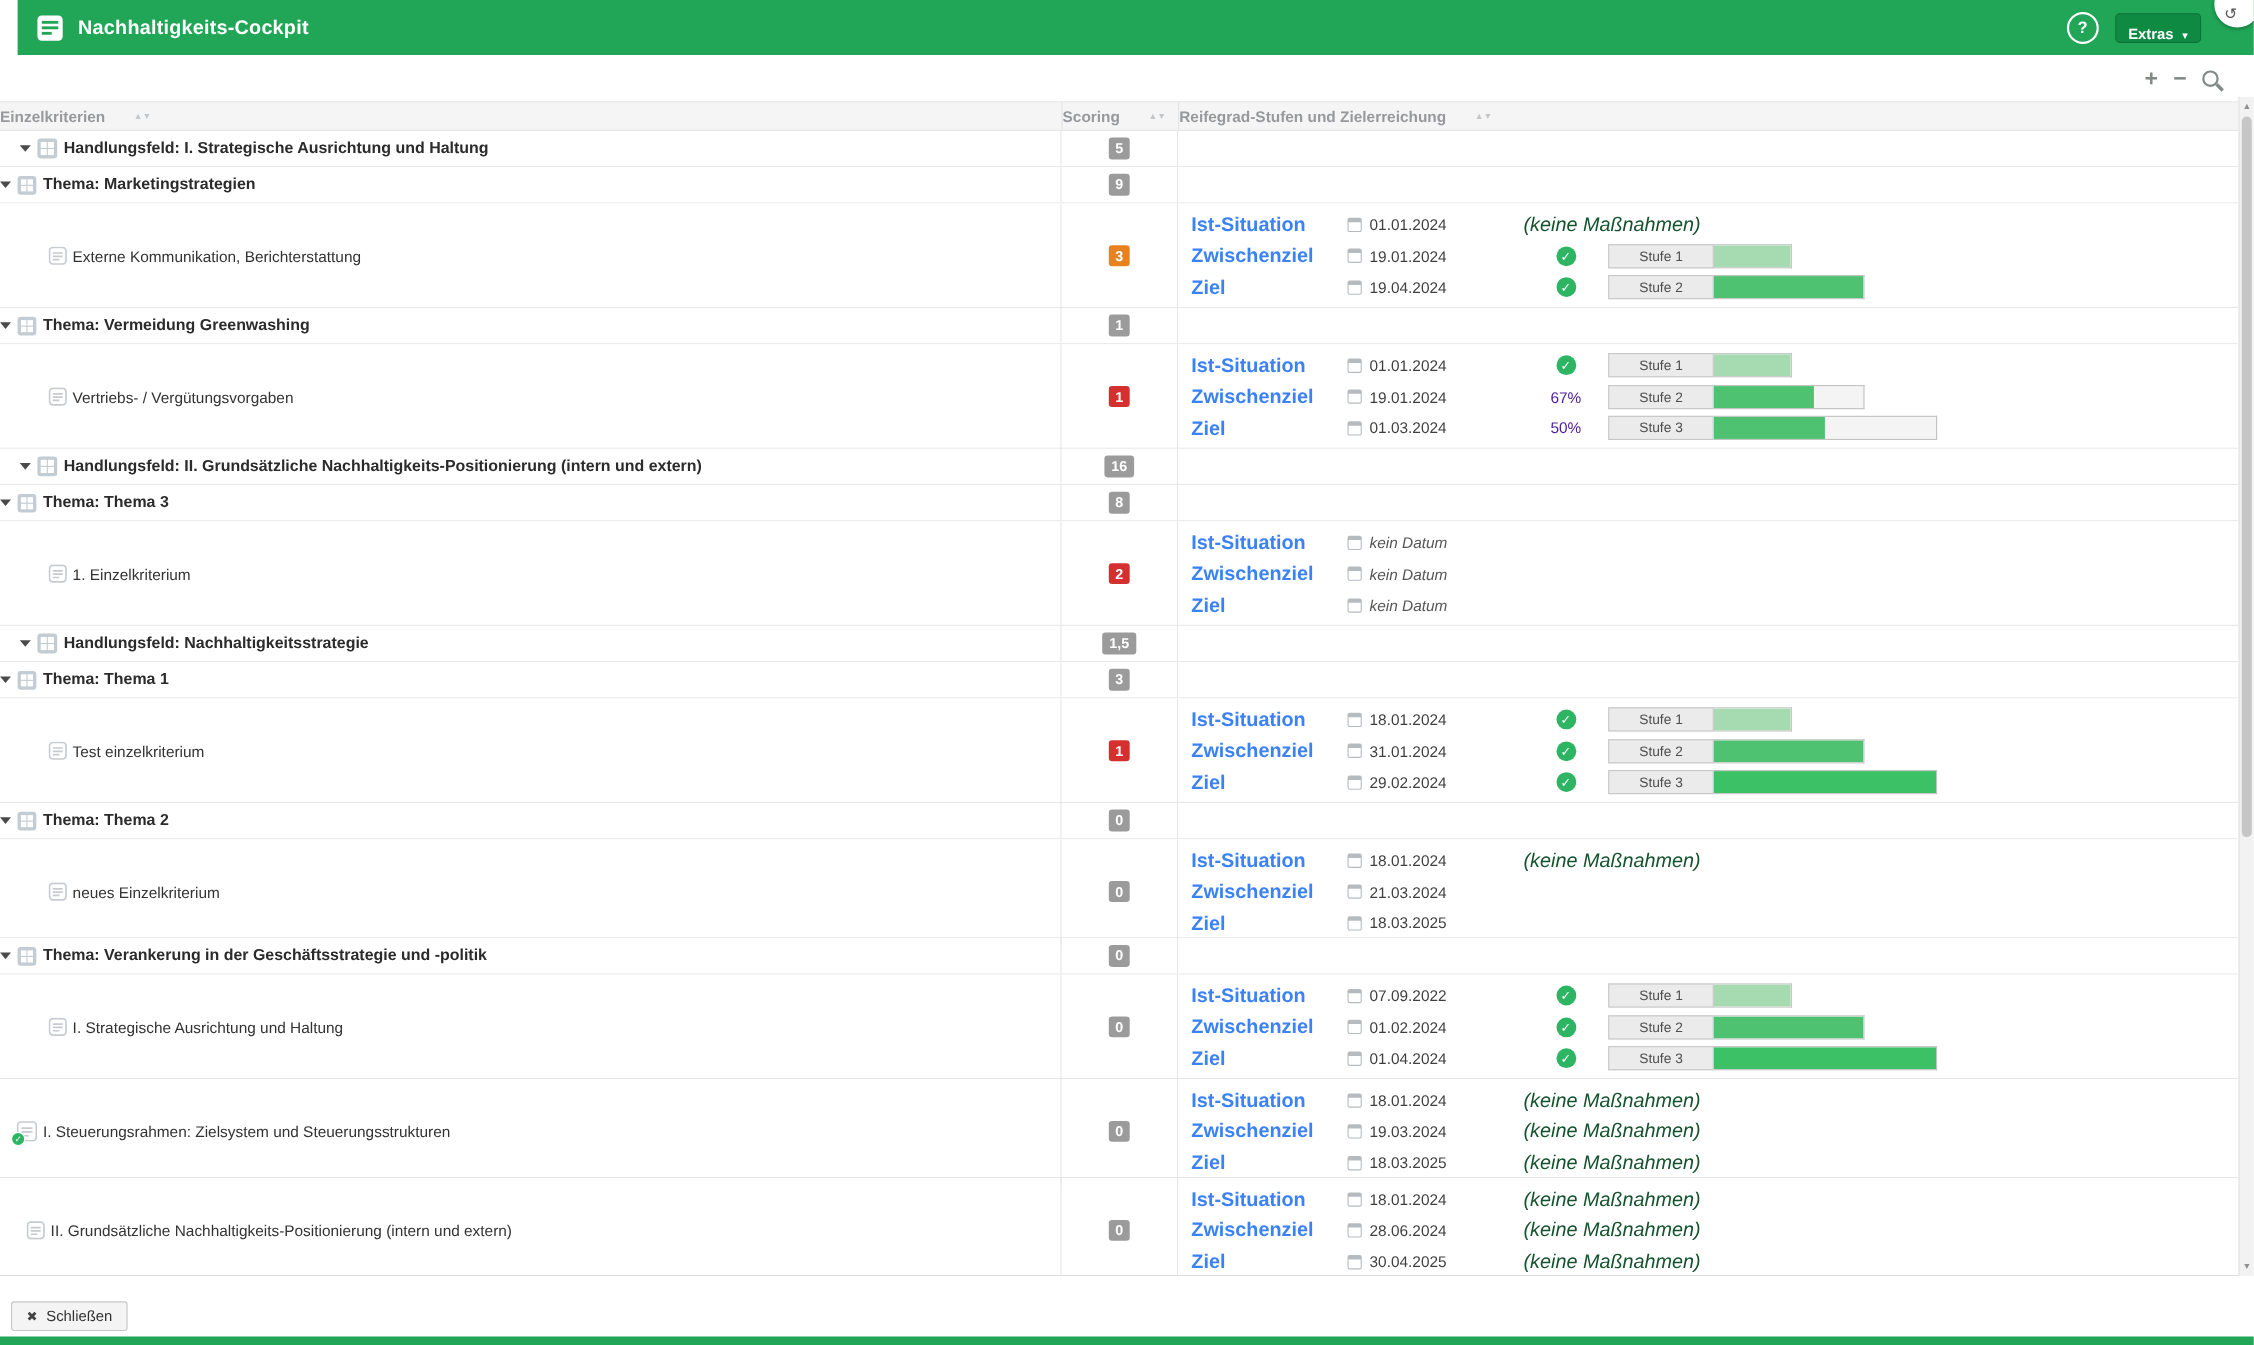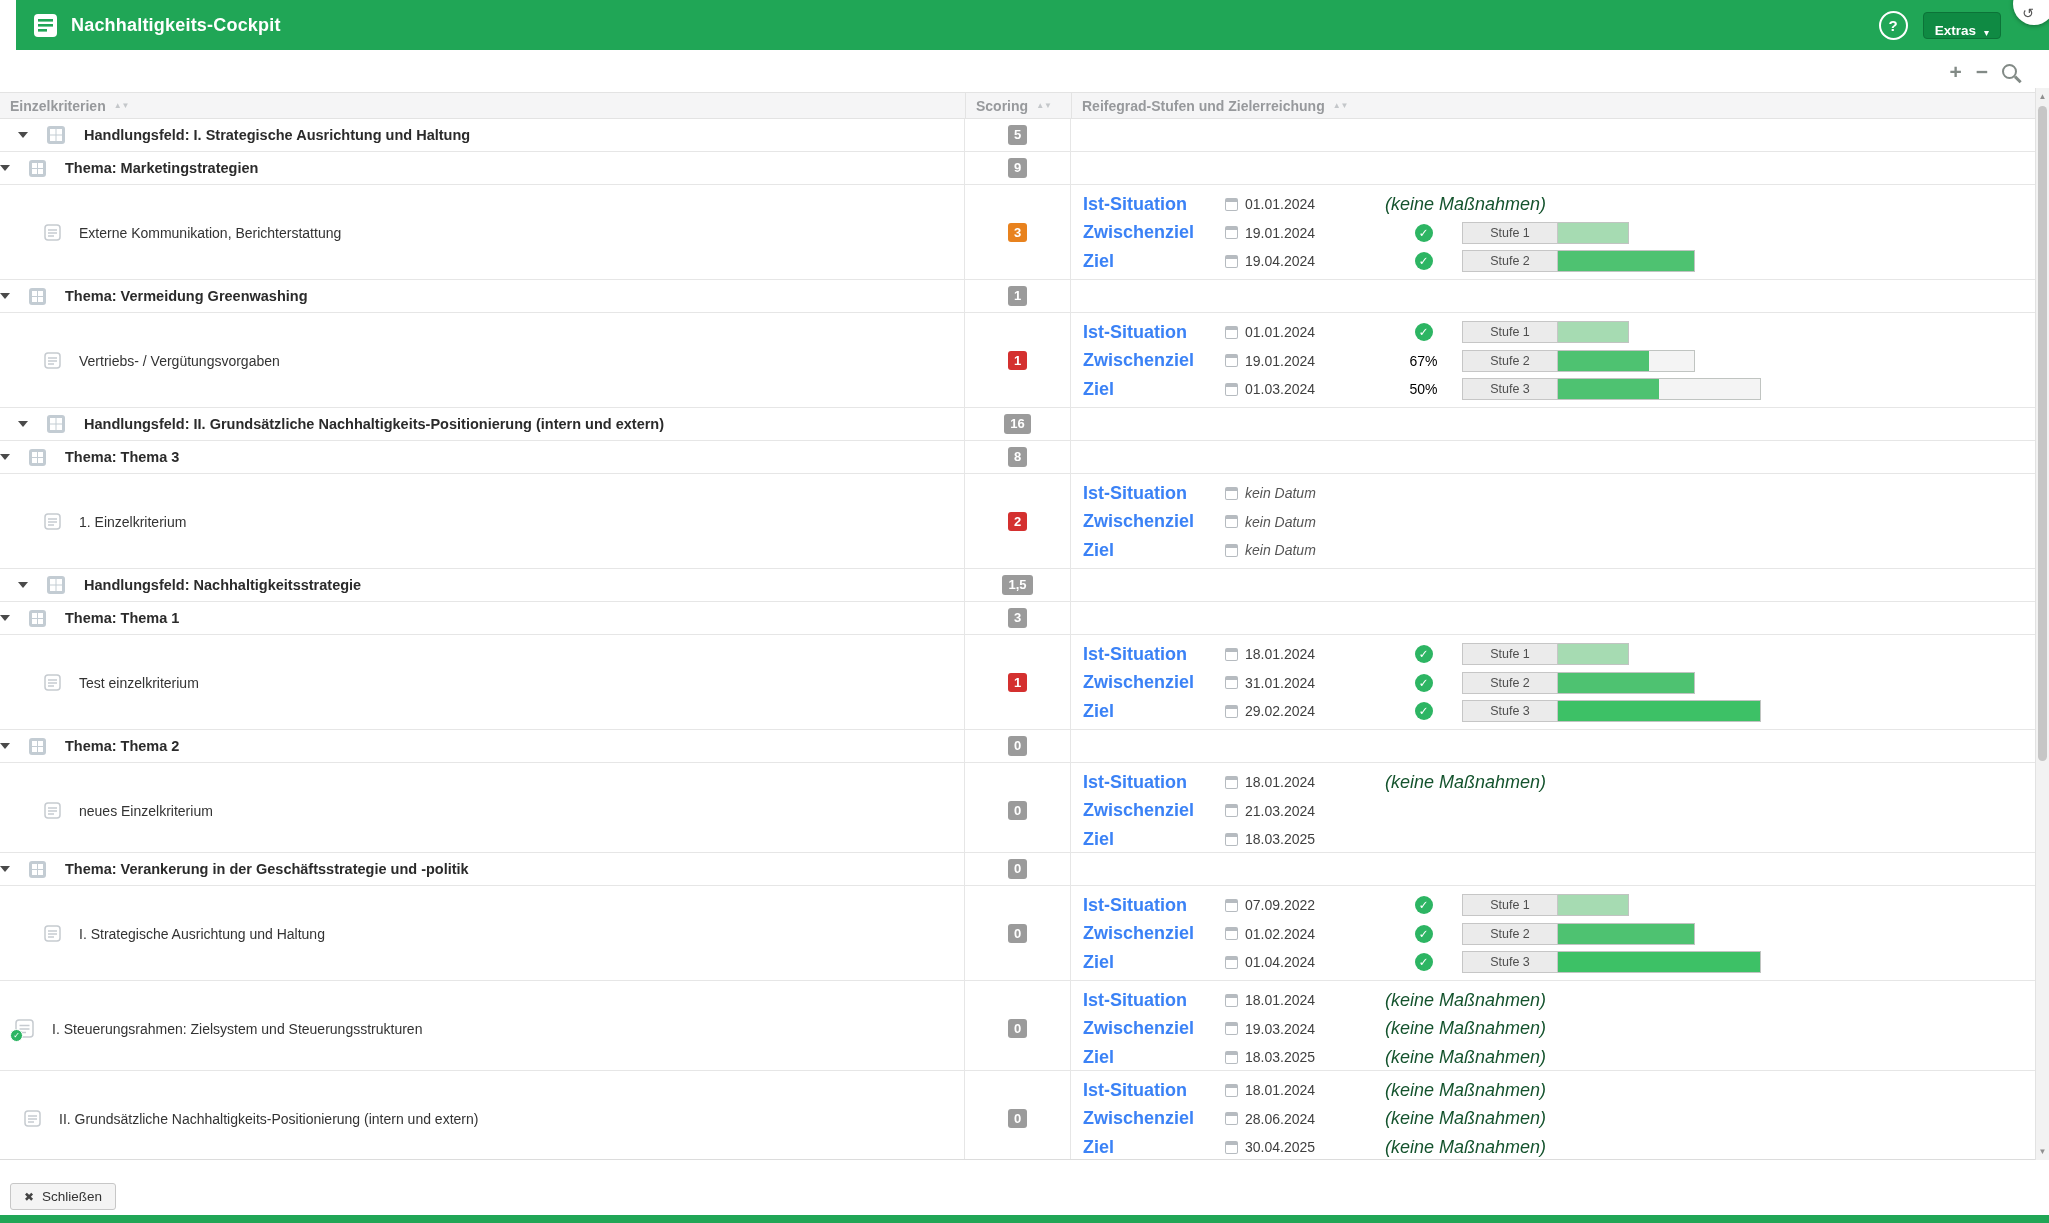--- a/index.html
+++ b/index.html
@@ -29,27 +29,27 @@
 .tool{color:#828a86;font-size:21px;font-weight:bold;line-height:1;cursor:pointer}
 .mag{position:relative;width:15px;height:15px;border:2.5px solid #828a86;border-radius:50%;cursor:pointer}
 .mag::after{content:"";position:absolute;width:8px;height:2.5px;background:#828a86;
   transform:rotate(45deg);right:-7px;bottom:-4px}
 
 
 .table{position:absolute;top:92px;left:0;right:14px;height:1068px;overflow:hidden;border-bottom:1px solid #dcdcdc}
 .thead,.row{display:grid;grid-template-columns:965px 106px 1fr}
 .thead{height:27px;background:#f5f5f6;border-top:1px solid #e3e3e3;border-bottom:1px solid #e3e3e3;
   color:#97999c;font-weight:bold;font-size:14px}
-.th{display:flex;align-items:center;padding-left:10px;gap:8px}
+.th{display:flex;align-items:center;gap:26px}
 .th+.th{border-left:1px solid #e3e3e3}
 .sort{font-size:8px;color:#c4c7ca}
 .row{border-bottom:1px solid #e6e6e6;background:#fff}
 .r-sm{height:33px}.r-lg{height:95px}.r-md{height:90px}
 .cell{display:flex;align-items:center}
-.cell.name{gap:18px;overflow:hidden;border-right:1px solid #e6e6e6}
+.cell.name{gap:5px;overflow:hidden;border-right:1px solid #e6e6e6}
 .cell.score{justify-content:center;border-right:1px solid #e6e6e6}
 .cell.detail{display:block;padding:5px 0 5px 12px;align-self:center;width:100%}
 .lvl-hf{padding-left:18px}
 .lvl-th{}
 .lvl-kr{padding-left:44px}
 .lvl-rt{padding-left:15px}
 .lvl-k1{padding-left:24px}
 .tcaret{width:0;height:0;border-left:5px solid transparent;border-right:5px solid transparent;
   border-top:6px solid #4a4a4a;flex:none;cursor:pointer}
 .ic{flex:none;display:flex}
@@ -62,21 +62,21 @@
   font-size:13px;font-weight:bold;line-height:1.1}
 .bg-gray{background:#9B9B9B}.bg-orange{background:#E8821E}.bg-red{background:#D4302F}
 
 
 .dline{display:flex;align-items:center;height:28.5px}
 .dlabel{width:142px;flex:none;font-weight:bold;font-size:18px;color:#3b82f6}
 .ddate{width:160px;flex:none;display:flex;align-items:center;gap:7px;font-size:14px;color:#3f3f3f}
 .ddate.it span{font-style:italic;color:#555}
 .cal{flex:none;width:13px;height:13px;border:1px solid #b6bbc0;border-top:4px solid #b6bbc0;border-radius:2px}
 .dstat{width:77px;flex:none;display:flex;justify-content:center;align-items:center}
-.pct{font-size:14px;color:#000000}
+.pct{font-size:14px;color:#4c1d95}
 .check{width:18px;height:18px;border-radius:50%;background:#2DB563;color:#fff;font-size:11.5px;
   font-weight:bold;display:flex;align-items:center;justify-content:center;flex:none}
 .note{font-style:italic;font-size:18px;color:#14532d;white-space:nowrap}
 .stufe{display:flex;flex:none}
 .slab{width:96px;height:22px;flex:none;background:#ebebeb;border:1px solid #c6c6c6;color:#4f4f4f;
   font-size:12.5px;display:flex;align-items:center;justify-content:center}
 .bar{height:22px;border:1px solid #c0c4c1;border-left:none;background:#f4f4f4;overflow:hidden}
 .w1{width:71px}.w2{width:137px}.w3{width:203px}
 .fill{display:block;height:100%;width:0}
 .f-light{background:#A6DBB2}.f-mid{background:#4EC271}.f-full{background:#3DC166}

